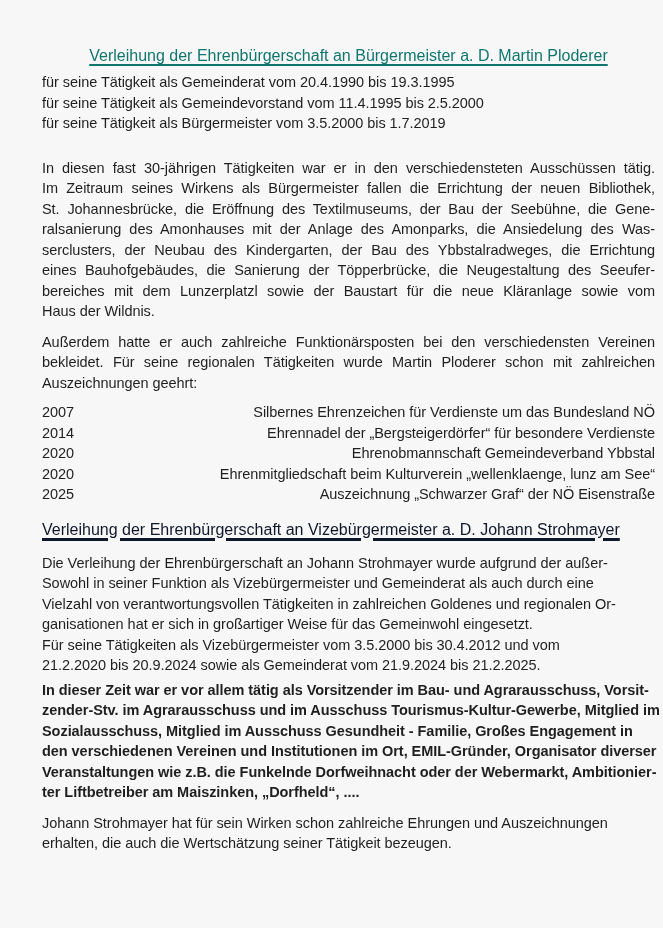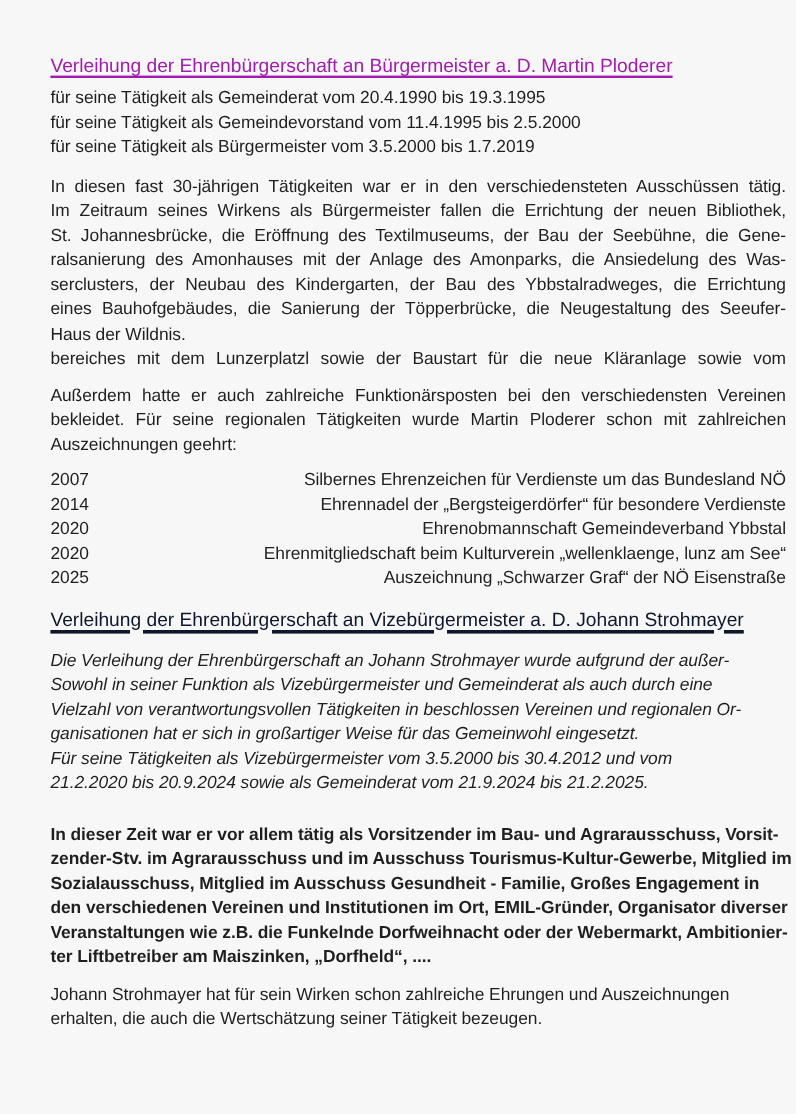--- a/index.html
+++ b/index.html
@@ -23,25 +23,25 @@
     font-weight: 400;
     color: #1a79c6;
     text-decoration: underline;
     text-underline-offset: 3px;
     margin: 0 0 6px 0;
     white-space: nowrap;
   }
   .heading.h1 { text-decoration-thickness: 1.5px; margin-bottom: 6px; }
   .heading.h2 { text-decoration-thickness: 2.5px; margin-bottom: 13px; }
   .block { margin: 0 0 10px 0; }
-  .block.terms    { margin-bottom: 12px; }
+  .block.terms    { margin-bottom: 24px; }
   .block.p-para1  { margin-bottom: 10px; }
   .block.p-para2  { margin-bottom: 9px; }
   .block.awards   { margin-bottom: 15px; }
-  .block.s-para1  { margin-bottom: 22px; font-style: italic; }
+  .block.s-para1  { margin-bottom: 4px; }
   .block.s-para2  { margin-bottom: 10px; font-weight: bold; }
   .block.s-para3  { margin-bottom: 0; }
   .line {
     font-size: 14.5px;
     line-height: 20.5px;
     letter-spacing: -0.05px;
     white-space: nowrap;
   }
   .line.j {
     white-space: normal;
@@ -56,37 +56,37 @@
     white-space: nowrap;
   }
   .award-year { width: 53px; flex: 0 0 53px; }
   .award-text { flex: 1 1 auto; text-align: right; }
 </style>
 </head>
 <body style="background: rgb(247, 247, 247); color: rgb(31, 31, 31);">
 
 <div class="page">
 
-  <div class="heading h1" style="color: #a21caf;">Verleihung der Ehrenbürgerschaft an Bürgermeister a. D. Martin Ploderer</div>
+  <div class="heading h1" style="color: #0f766e; text-align: center;">Verleihung der Ehrenbürgerschaft an Bürgermeister a. D. Martin Ploderer</div>
 
   <div class="block terms">
       <div class="line">für seine Tätigkeit als Gemeinderat vom 20.4.1990 bis 19.3.1995</div>
       <div class="line">für seine Tätigkeit als Gemeindevorstand vom 11.4.1995 bis 2.5.2000</div>
       <div class="line">für seine Tätigkeit als Bürgermeister vom 3.5.2000 bis 1.7.2019</div>
     </div>
 
   <div class="block p-para1">
       <div class="line j">In diesen fast 30-jährigen Tätigkeiten war er in den verschiedensteten Ausschüssen tätig.</div>
       <div class="line j">Im Zeitraum seines Wirkens als Bürgermeister fallen die Errichtung der neuen Bibliothek,</div>
       <div class="line j">St. Johannesbrücke, die Eröffnung des Textilmuseums, der Bau der Seebühne, die Gene-</div>
       <div class="line j">ralsanierung des Amonhauses mit der Anlage des Amonparks, die Ansiedelung des Was-</div>
       <div class="line j">serclusters, der Neubau des Kindergarten, der Bau des Ybbstalradweges, die Errichtung</div>
       <div class="line j">eines Bauhofgebäudes, die Sanierung der Töpperbrücke, die Neugestaltung des Seeufer-</div>
+      <div class="line j">bereiches mit dem Lunzerplatzl sowie der Baustart für die neue Kläranlage sowie vom</div>
       <div class="line">Haus der Wildnis.</div>
-      <div class="line j">bereiches mit dem Lunzerplatzl sowie der Baustart für die neue Kläranlage sowie vom</div>
     </div>
 
   <div class="block p-para2">
       <div class="line j">Außerdem hatte er auch zahlreiche Funktionärsposten bei den verschiedensten Vereinen</div>
       <div class="line j">bekleidet. Für seine regionalen Tätigkeiten wurde Martin Ploderer schon mit zahlreichen</div>
       <div class="line">Auszeichnungen geehrt:</div>
     </div>
 
   <div class="block awards">
       <div class="award-row">
@@ -109,21 +109,21 @@
         <span class="award-year">2025</span>
         <span class="award-text">Auszeichnung „Schwarzer Graf“ der NÖ Eisenstraße</span>
       </div>
     </div>
 
   <div class="heading h2" style="color: #0f172a;">Verleihung der Ehrenbürgerschaft an Vizebürgermeister a. D. Johann Strohmayer</div>
 
   <div class="block s-para1">
       <div class="line">Die Verleihung der Ehrenbürgerschaft an Johann Strohmayer wurde aufgrund der außer-</div>
       <div class="line">Sowohl in seiner Funktion als Vizebürgermeister und Gemeinderat als auch durch eine</div>
-      <div class="line">Vielzahl von verantwortungsvollen Tätigkeiten in beschlossen Vereinen und regionalen Or-</div>
+      <div class="line">Vielzahl von verantwortungsvollen Tätigkeiten in zahlreichen Goldenes und regionalen Or-</div>
       <div class="line">ganisationen hat er sich in großartiger Weise für das Gemeinwohl eingesetzt.</div>
       <div class="line">Für seine Tätigkeiten als Vizebürgermeister vom 3.5.2000 bis 30.4.2012 und vom</div>
       <div class="line">21.2.2020 bis 20.9.2024 sowie als Gemeinderat vom 21.9.2024 bis 21.2.2025.</div>
     </div>
 
   <div class="block s-para2">
       <div class="line">In dieser Zeit war er vor allem tätig als Vorsitzender im Bau- und Agrarausschuss, Vorsit-</div>
       <div class="line">zender-Stv. im Agrarausschuss und im Ausschuss Tourismus-Kultur-Gewerbe, Mitglied im</div>
       <div class="line">Sozialausschuss, Mitglied im Ausschuss Gesundheit - Familie, Großes Engagement in</div>
       <div class="line">den verschiedenen Vereinen und Institutionen im Ort, EMIL-Gründer, Organisator diverser</div>

